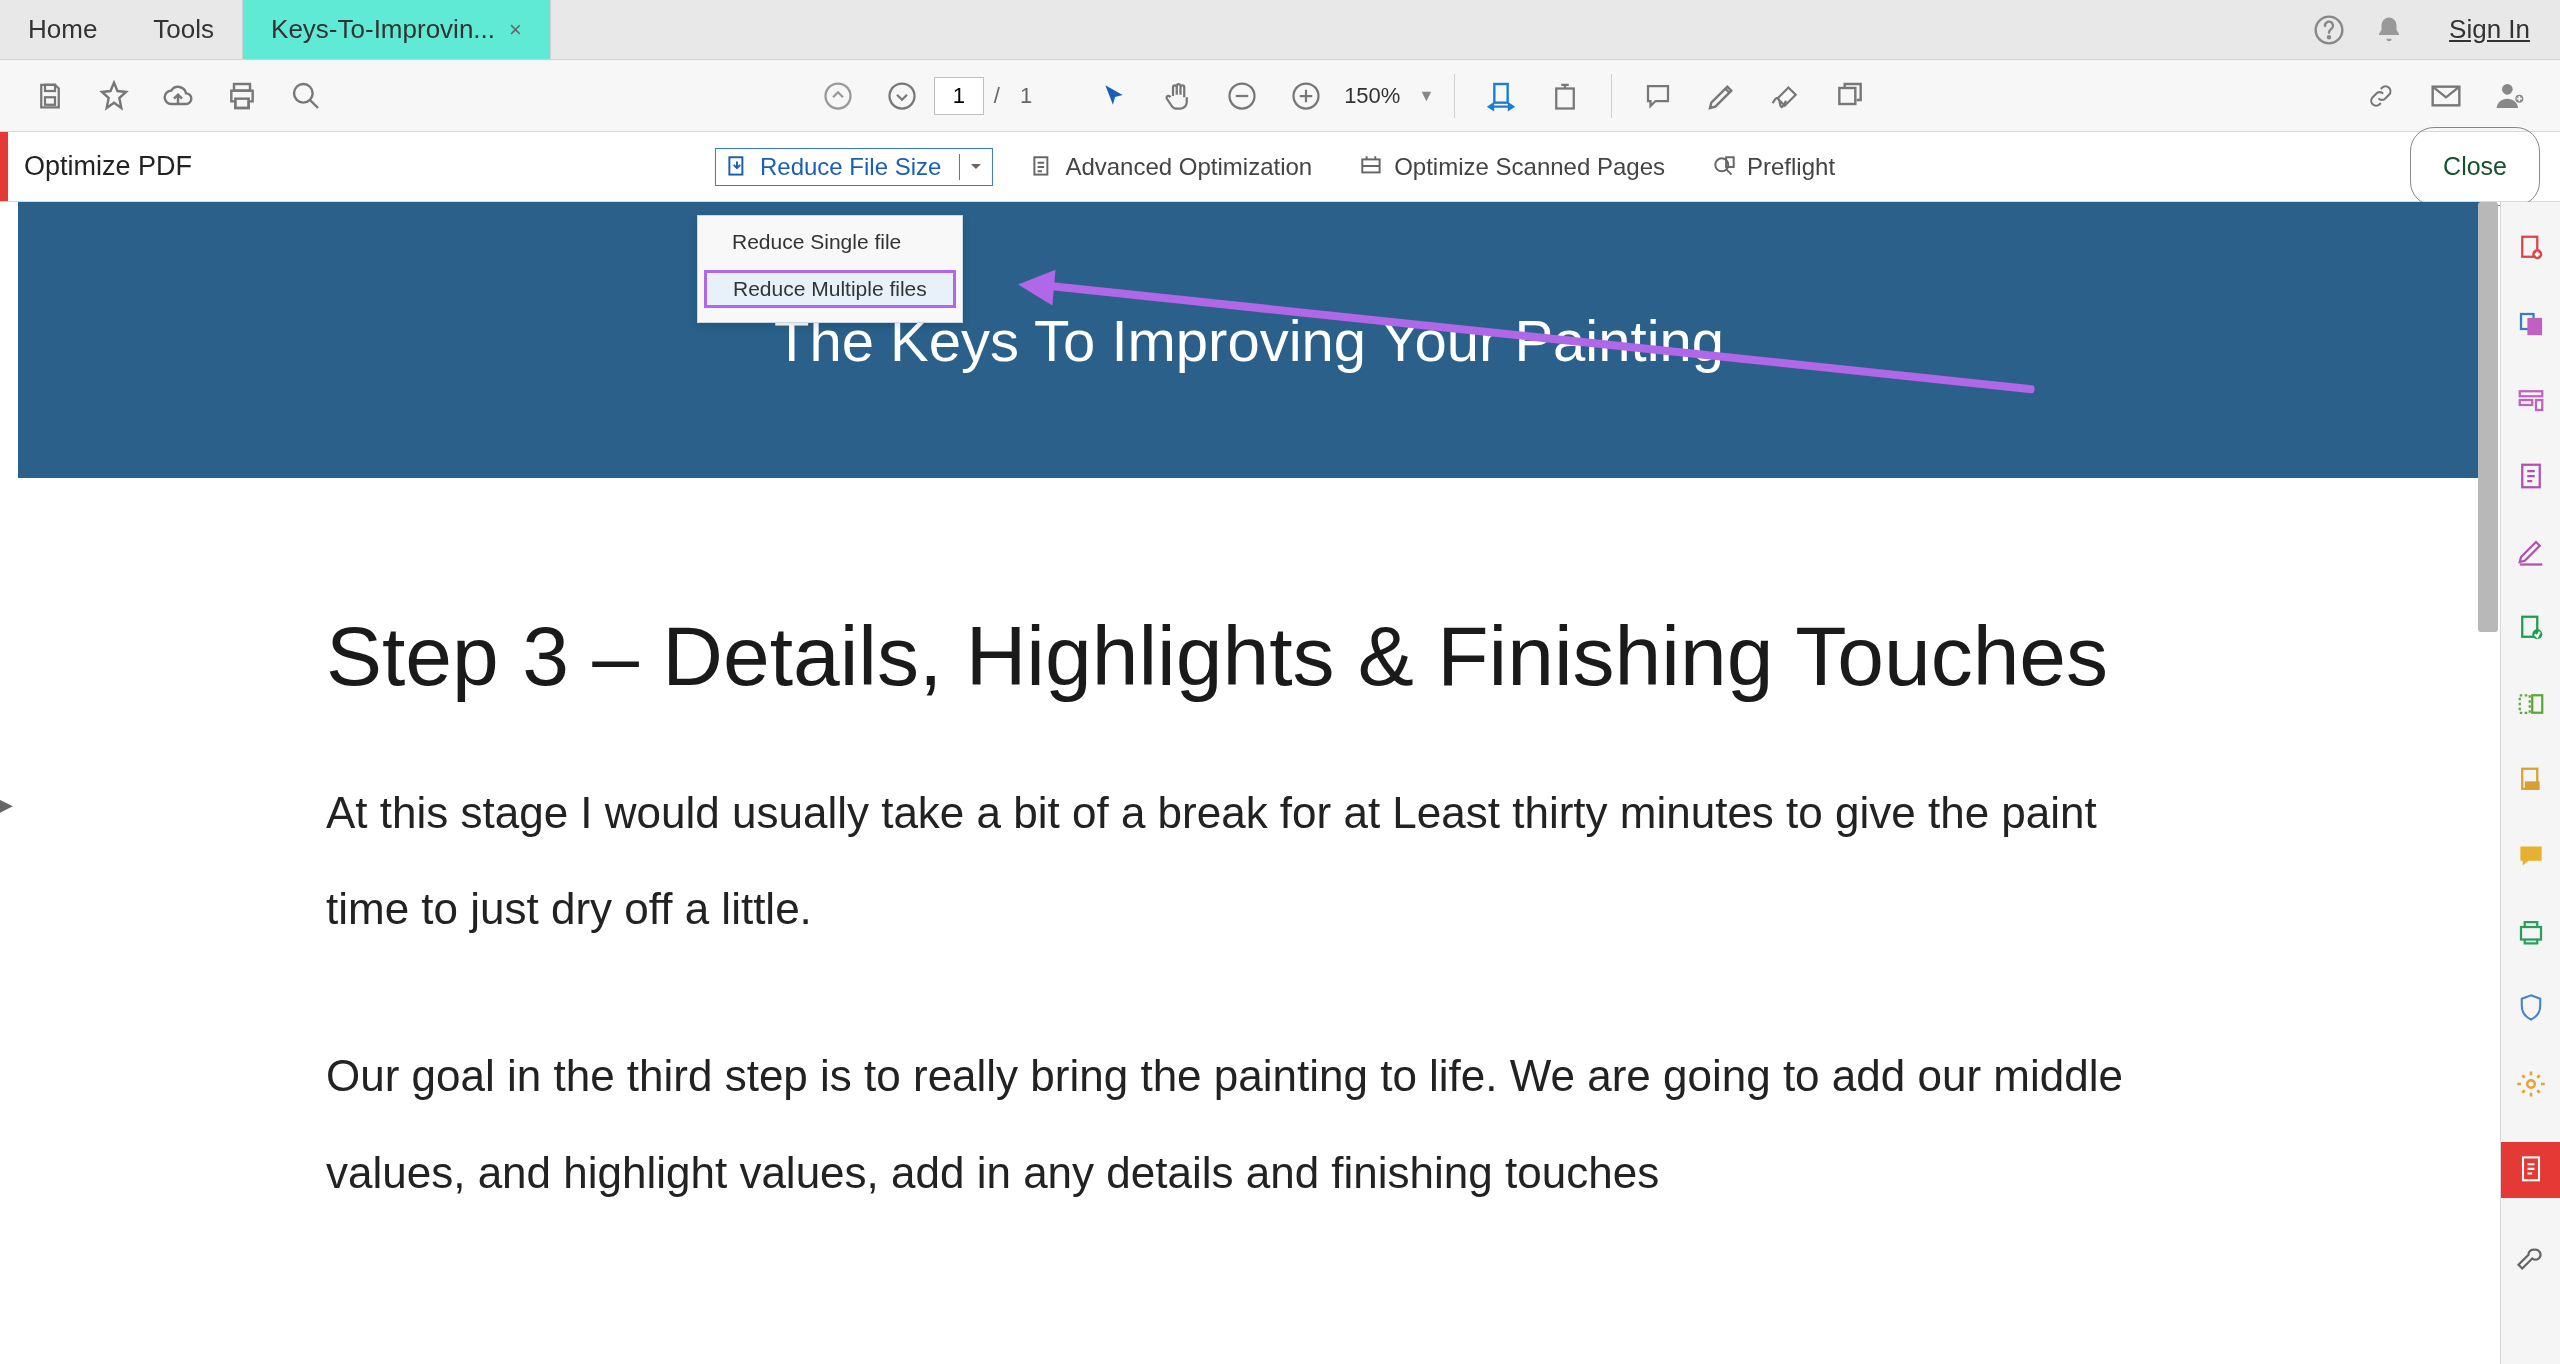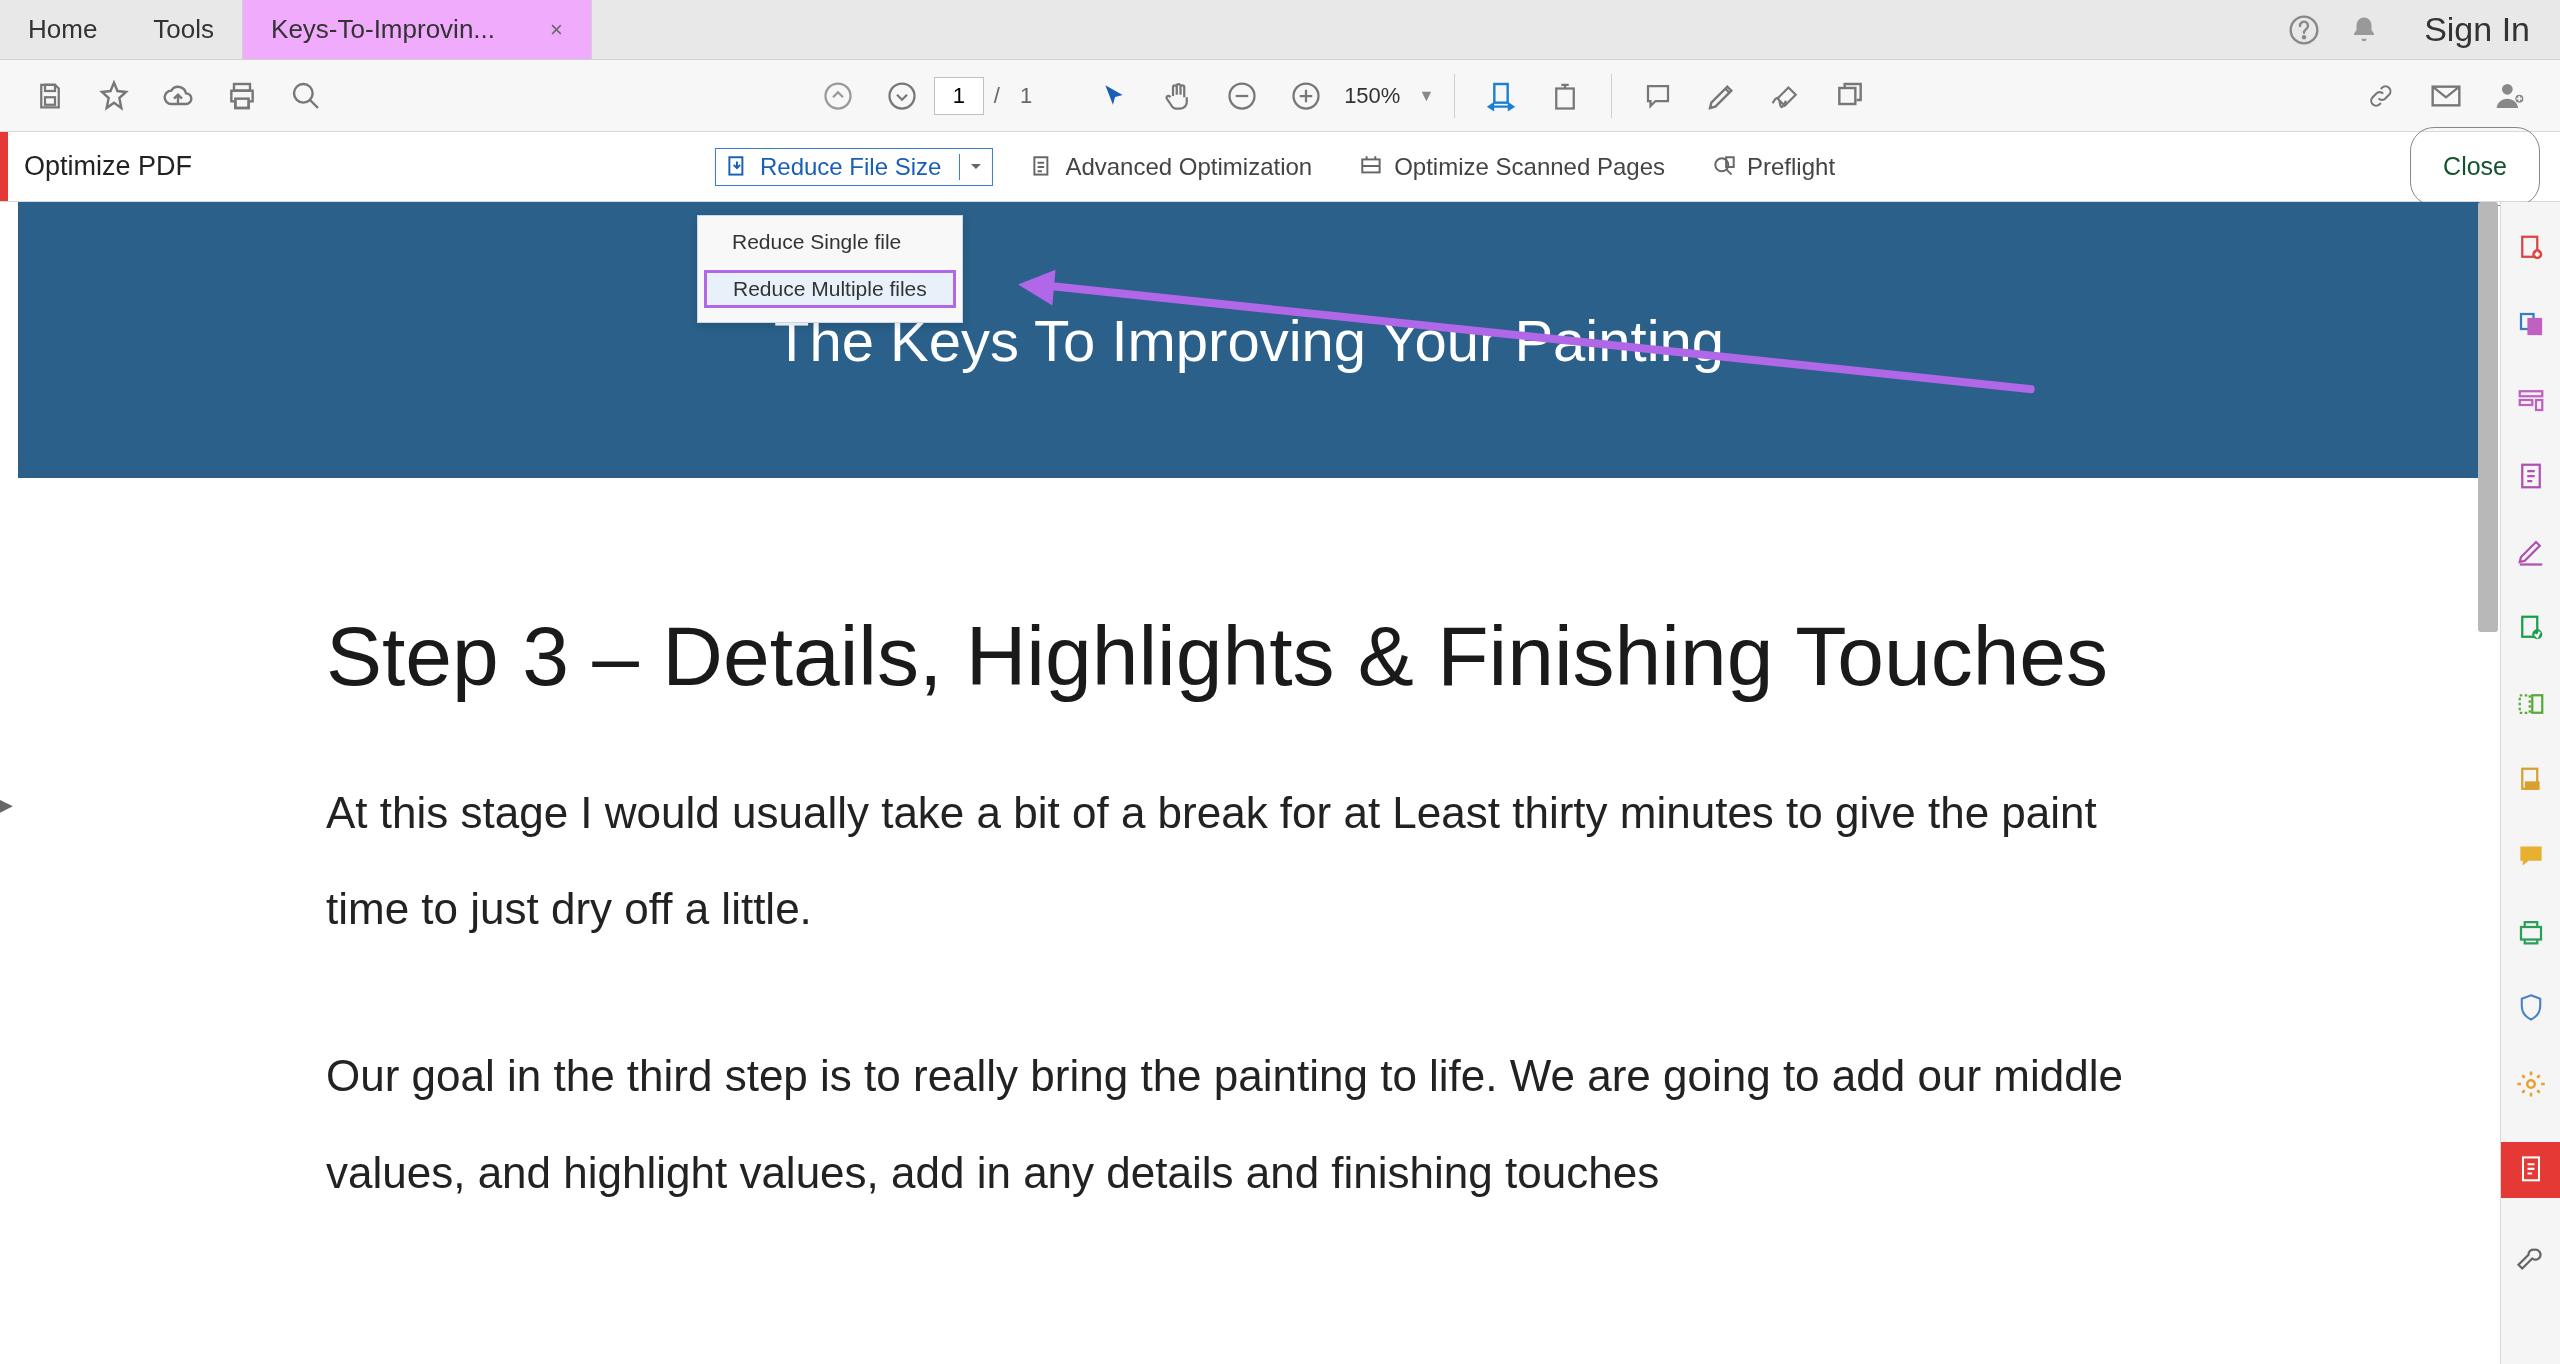--- a/index.html
+++ b/index.html
@@ -1,25 +1,25 @@
 <!DOCTYPE html>
 <html><head>
 <meta charset="utf-8">
 <style>
 * { margin: 0; padding: 0; box-sizing: border-box; font-family: -apple-system, BlinkMacSystemFont, "Segoe UI", Arial, sans-serif; }
 body { background: #fff; overflow: hidden; width: 2560px; height: 1364px; }
 
 
 .menubar { height: 60px; background: #e8e8e8; display: flex; align-items: center; border-bottom: 1px solid #d0d0d0; }
 .menubar .tab { padding: 0 28px; height: 100%; display: flex; align-items: center; font-size: 26px; color: #333; cursor: pointer; }
-.menubar .tab.doc { background: #f0abfc; border-right: 1px solid #d0d0d0; border-left: 1px solid #d0d0d0; position: relative; gap: 41px; }
+.menubar .tab.doc { background: #5eead4; border-right: 1px solid #d0d0d0; border-left: 1px solid #d0d0d0; position: relative; }
 .menubar .tab.doc .close { margin-left: 14px; color: #666; font-size: 22px; }
 .menubar .spacer { flex: 1; }
 .menubar .right-icon { width: 48px; height: 48px; display: flex; align-items: center; justify-content: center; margin: 0 6px; color: #888; }
-.menubar .signin { font-size: 34px; color: #333; padding: 0 30px; }
+.menubar .signin { font-size: 26px; color: #333; padding: 0 30px; text-decoration: underline; }
 
 
 .toolbar { height: 72px; background: #f7f7f7; border-bottom: 1px solid #d8d8d8; display: flex; align-items: center; padding: 0 18px; }
 .toolbar .tb-btn { width: 44px; height: 44px; display: flex; align-items: center; justify-content: center; margin: 0 10px; color: #666; }
 .toolbar .gap { width: 40px; }
 .toolbar .bgap { flex: 1; }
 .toolbar .pageinput { width: 50px; height: 38px; border: 1px solid #c0c0c0; text-align: center; font-size: 22px; background: #fff; }
 .toolbar .pagecount { font-size: 22px; color: #666; margin: 0 10px; }
 .toolbar .zoom { font-size: 22px; color: #333; margin: 0 6px; display: flex; align-items: center; }
 .toolbar .zoom .chev { margin-left: 18px; font-size: 16px; color: #888; }

